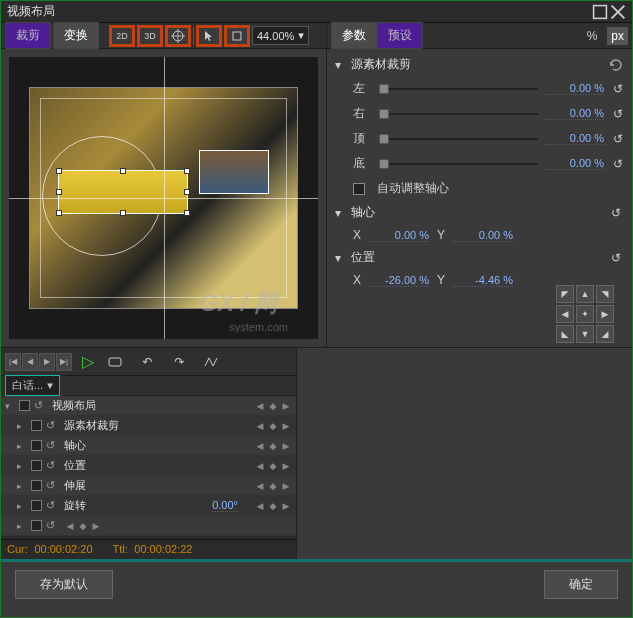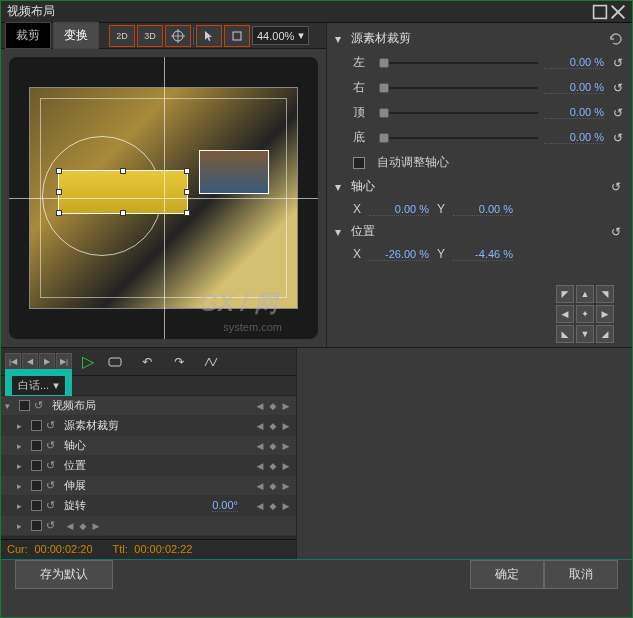--- a/index.html
+++ b/index.html
@@ -6,37 +6,37 @@
 body { background: #3a3a3a; width: 633px; height: 618px; overflow: hidden; color: #ccc; font-size: 12px; border: 1px solid #1a7a2a; }
 
 .titlebar { height: 22px; background: #2b2b2b; display: flex; align-items: center; padding: 0 6px; border-bottom: 1px solid #111; }
 .titlebar .title { flex: 1; color: #ddd; font-size: 12px; }
 .titlebar .winbtn { width: 16px; height: 14px; margin-left: 2px; display: flex; align-items: center; justify-content: center; color: #ccc; }
 
 .main-row { display: flex; height: 324px; }
 
 .left-panel { width: 326px; background: #3a3a3a; border-right: 1px solid #222; display: flex; flex-direction: column; }
 .tab-row { height: 26px; display: flex; align-items: center; background: #2f2f2f; border-bottom: 1px solid #1a1a1a; padding: 0 4px; gap: 2px; }
-.tab { padding: 4px 10px; color: #bbb; background: #000000; border: 1px solid #444; font-size: 12px; }
+.tab { padding: 4px 10px; color: #bbb; background: #4c1d95; border: 1px solid #444; font-size: 12px; }
 .tab.active { background: #4a4a4a; color: #fff; }
-.tool-btn { width: 26px; height: 22px; background: #3a3a3a; border: 1px solid #c2410c; display: flex; align-items: center; justify-content: center; color: #ccc; font-size: 10px; }
+.tool-btn { width: 26px; height: 22px; background: #3a3a3a; border: 3px solid #c2410c; display: flex; align-items: center; justify-content: center; color: #ccc; font-size: 10px; }
 .tool-btn svg { width: 14px; height: 14px; }
 .zoom-box { display: flex; align-items: center; background: #222; border: 1px solid #555; padding: 2px 4px; color: #ddd; font-size: 11px; }
 
-.preview-area { flex: 1; background: #1a1a1a; margin: 8px; position: relative; overflow: hidden; border-radius: 8px; }
+.preview-area { flex: 1; background: #1a1a1a; margin: 8px; position: relative; overflow: hidden; }
 .video-frame { position: absolute; left: 20px; top: 30px; right: 20px; bottom: 30px; background: linear-gradient(135deg, #6b5a2a 0%, #a88a3a 30%, #222 60%, #d4c070 80%); border: 1px solid #888; }
 .video-frame::before { content: ""; position: absolute; left: 10px; top: 10px; right: 10px; bottom: 10px; border: 1px solid rgba(255,255,255,0.5); }
 .crosshair-h { position: absolute; left: 0; right: 0; top: 50%; height: 1px; background: rgba(255,255,255,0.6); }
 .crosshair-v { position: absolute; top: 0; bottom: 0; left: 50%; width: 1px; background: rgba(255,255,255,0.6); }
 .crop-box { position: absolute; left: 28px; top: 82px; width: 130px; height: 44px; border: 1px solid #fff; background: linear-gradient(#e8c83a, #c8a820); }
 .crop-handle { position: absolute; width: 6px; height: 6px; background: #fff; border: 1px solid #333; }
 .circle-guide { position: absolute; left: 12px; top: 48px; width: 120px; height: 120px; border: 1px solid rgba(255,255,255,0.7); border-radius: 50%; }
 .pip { position: absolute; right: 28px; top: 62px; width: 70px; height: 44px; background: linear-gradient(#7a5a3a, #3a5a7a); border: 1px solid #fff; }
 .watermark { position: absolute; right: 40px; bottom: 20px; color: rgba(180,180,180,0.5); font-size: 24px; font-weight: bold; font-style: italic; pointer-events: none; }
-.watermark-sub { position: absolute; right: 36px; bottom: 6px; color: rgba(180,180,180,0.4); font-size: 11px; pointer-events: none; }
+.watermark-sub { position: absolute; right: 30px; bottom: 6px; color: rgba(180,180,180,0.4); font-size: 11px; pointer-events: none; }
 
 .right-panel { flex: 1; background: #3a3a3a; display: flex; flex-direction: column; }
 .right-tabs { height: 26px; display: flex; align-items: center; background: #2f2f2f; border-bottom: 1px solid #1a1a1a; padding: 0 4px; }
 .unit-toggle { margin-left: auto; display: flex; gap: 6px; font-size: 12px; align-items: center; }
 .unit-toggle .unit { padding: 2px 4px; }
 .unit-toggle .unit.active { background: #555; color: #fff; }
 
 .params { flex: 1; overflow: auto; padding: 4px 6px; background: #3a3a3a; position: relative; }
 .params::-webkit-scrollbar { width: 14px; }
 .params::-webkit-scrollbar-track { background: #2a2a2a; }
@@ -61,21 +61,21 @@
 .checkbox { width: 12px; height: 12px; border: 1px solid #888; background: #222; }
 
 .nav-pad { position: absolute; right: 18px; bottom: 4px; display: grid; grid-template-columns: repeat(3, 18px); grid-template-rows: repeat(3, 18px); gap: 2px; }
 .nav-btn { background: #4a4a4a; border: 1px solid #666; display: flex; align-items: center; justify-content: center; color: #ccc; font-size: 9px; }
 
 .timeline-section { height: 212px; background: #3a3a3a; border-top: 1px solid #1a1a1a; display: flex; }
 .tl-left { width: 296px; display: flex; flex-direction: column; border-right: 1px solid #222; }
 .tl-toolbar { height: 28px; display: flex; align-items: center; background: #2f2f2f; border-bottom: 1px solid #1a1a1a; padding: 0 4px; gap: 10px; }
 .tl-nav { display: flex; gap: 1px; }
 .tl-nav-btn { width: 16px; height: 18px; background: #444; border: 1px solid #555; display: flex; align-items: center; justify-content: center; font-size: 8px; color: #aaa; }
-.preset-dd { background: #222; border: 7px solid #14b8a6; color: #ccc; padding: 2px 6px; font-size: 11px; display: flex; align-items: center; gap: 4px; }
+.preset-dd { background: #222; border: 1px solid #14b8a6; color: #ccc; padding: 2px 6px; font-size: 11px; display: flex; align-items: center; gap: 4px; }
 .play-btn { color: #3c3; font-size: 16px; }
 .tl-tool { width: 22px; height: 20px; display: flex; align-items: center; justify-content: center; color: #ccc; }
 
 .tl-tracks { flex: 1; background: #2a2a2a; overflow: hidden; }
 .track-row { height: 20px; display: flex; align-items: center; border-bottom: 1px solid #333; padding-left: 4px; gap: 4px; background: #3a3a3a; }
 .track-row.alt { background: #343434; }
 .track-tri { width: 10px; color: #999; font-size: 9px; }
 .track-chk { width: 11px; height: 11px; border: 1px solid #777; background: #222; }
 .track-icon { width: 14px; color: #999; font-size: 11px; }
 .track-name { flex: 1; color: #ddd; font-size: 11px; }
@@ -88,21 +88,21 @@
 .tl-right { flex: 1; display: flex; flex-direction: column; background: #2a2a2a; }
 .tl-ruler { height: 28px; background: #2f2f2f; position: relative; border-bottom: 1px solid #1a1a1a; color: #aaa; font-size: 10px; font-family: monospace; }
 .tl-ruler .tc { position: absolute; top: 8px; }
 .playhead { position: absolute; top: 2px; left: 98px; width: 12px; height: 12px; }
 .playhead::before { content: ""; position: absolute; left: 0; width: 0; height: 0; border-left: 6px solid transparent; border-right: 6px solid transparent; border-top: 10px solid #ddd; }
 .playhead-line { position: absolute; left: 103px; top: 28px; bottom: 14px; width: 1px; background: #5ac; }
 .tl-grid { flex: 1; position: relative; background: repeating-linear-gradient(to bottom, #3a3a3a 0, #3a3a3a 20px, #343434 20px, #343434 40px); }
 .tl-scrollbar { height: 14px; background: #2a2a2a; border-top: 1px solid #111; display: flex; align-items: center; }
 .tl-sb-thumb { height: 10px; background: #555; border: 1px solid #666; margin: 0 14px; flex: 0 0 120px; }
 
-.button-bar { height: 40px; display: flex; align-items: flex-start; padding: 0 14px; background: #3a3a3a; border-top: 1px solid #0f766e; }
+.button-bar { height: 40px; display: flex; align-items: flex-end; padding: 0 14px; gap: 10px; background: #3a3a3a; border-top: 3px solid #0f766e; }
 .dlg-btn { padding: 5px 24px; background: #4a4a4a; border: 1px solid #666; color: #ddd; font-size: 12px; }
 .spacer { flex: 1; }
 </style>
 </head>
 <body>
 
 <div class="titlebar">
   <span class="title">视频布局</span>
   <div class="winbtn">
       <svg viewBox="0 0 10 10">
@@ -167,20 +167,28 @@
         <div class="pip"></div>
       </div>
       <div class="crosshair-h"></div>
       <div class="crosshair-v"></div>
       <div class="watermark">GX / 网</div>
       <div class="watermark-sub">system.com</div>
     </div>
   </div>
 
   <div class="right-panel">
+    <div class="right-tabs">
+      <div class="tab active">参数</div>
+      <div class="tab">预设</div>
+      <div class="unit-toggle">
+        <span class="unit">%</span>
+        <span class="unit active">px</span>
+      </div>
+    </div>
     <div class="params">
 
       <div class="param-group-hdr">
         <span class="tri">▾</span>
         <span class="name">源素材裁剪</span>
         <span class="revert-icon">
             <svg width="14" height="12" viewBox="0 0 14 12">
               <path d="M2 6 A5 5 0 1 1 4 10" fill="none" stroke="#aaa" stroke-width="1.4"></path>
               <path d="M2 3 L2 6 L5 6" fill="none" stroke="#aaa" stroke-width="1.4"></path>
             </svg>
@@ -382,14 +390,13 @@
       <span>00:00:02:22</span>
     </div>
   </div>
 
 </div>
 
 <div class="button-bar">
   <button class="dlg-btn">存为默认</button>
   <div class="spacer"></div>
   <button class="dlg-btn">确定</button>
-  <button class="dlg-btn">取消</button>
 </div>
 
 </body></html>

